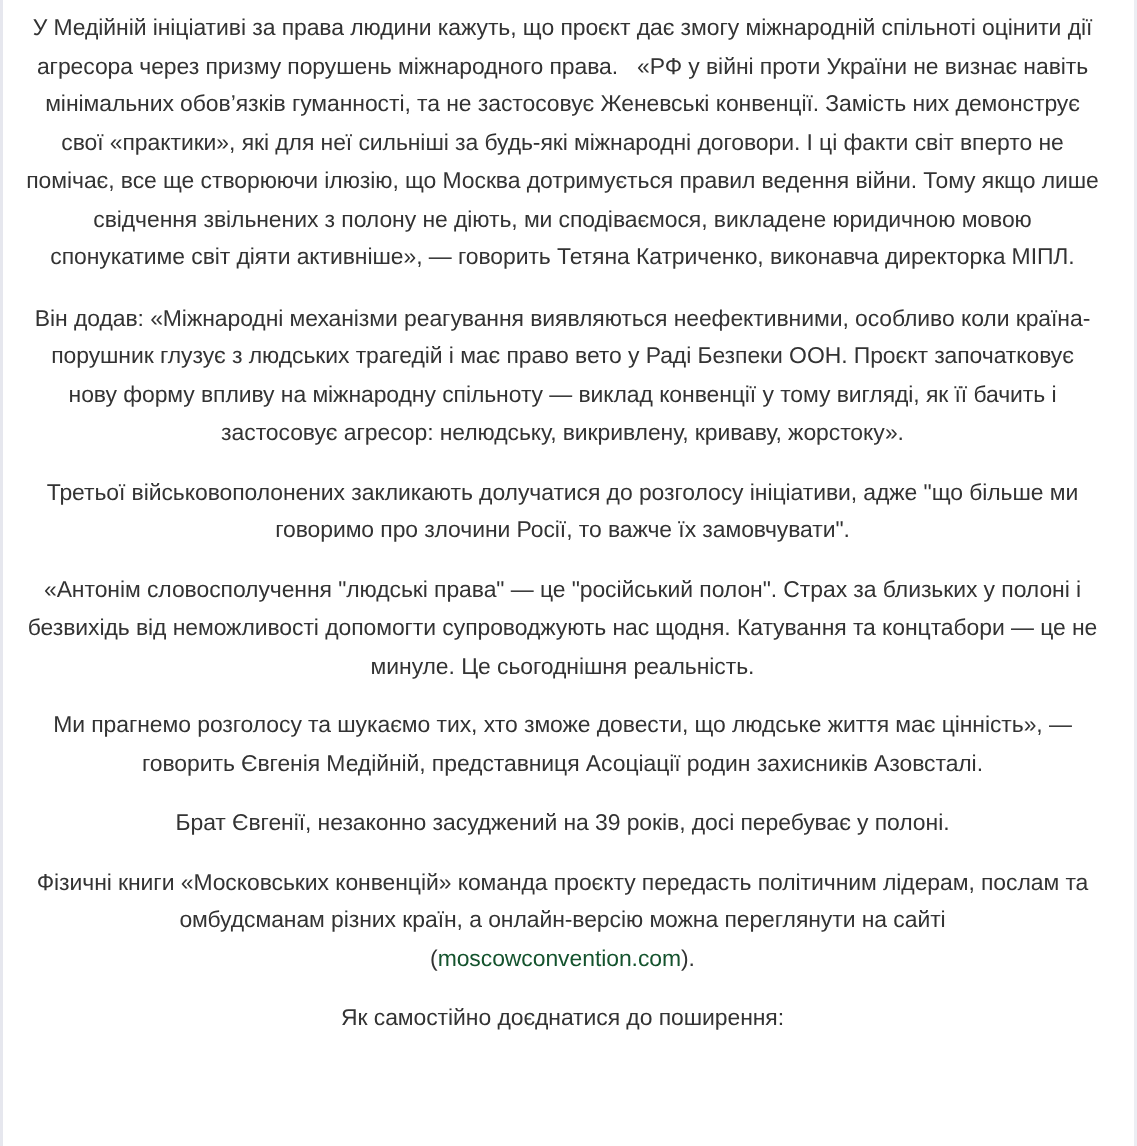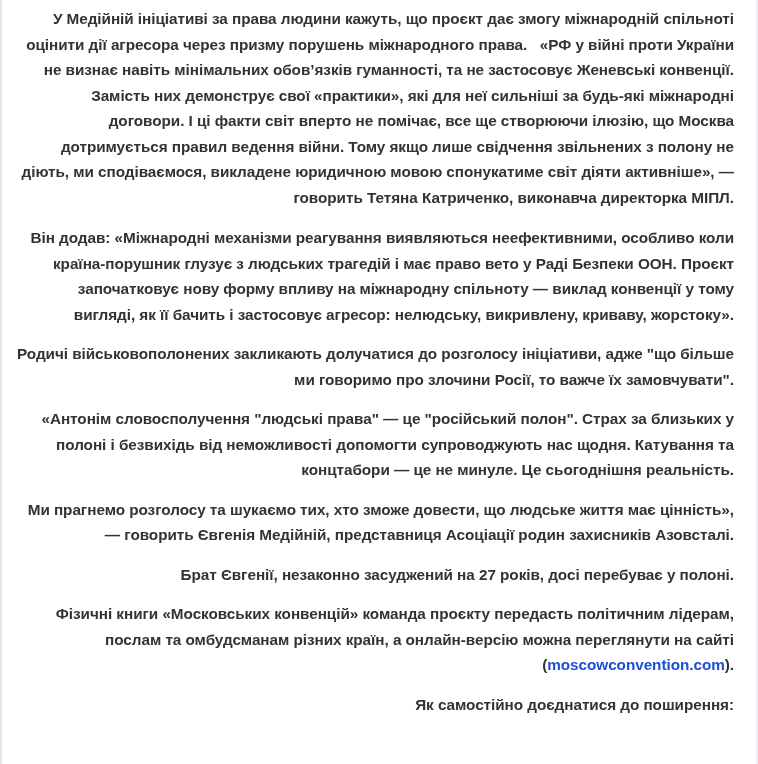--- a/index.html
+++ b/index.html
@@ -21,49 +21,48 @@
     background: #ffffff;
     border-left: 2px solid #e6e7ee;
     border-right: 2px solid #eceef3;
     padding: 6px 22px 0 14px;
   }
   .para {
     color: #333333;
     font-size: 15.3px;
     line-height: 25.5px;
     margin: 0 0 14px 0;
-    text-align: right;
+    text-align: center;
     letter-spacing: -0.05px;
     white-space: pre-wrap;
-    font-weight: bold;
   }
   .para:last-of-type { margin-bottom: 0; }
   .intro-para { margin-bottom: 15px; }
   a.link {
-    color: #1d4ed8;
+    color: #14532d;
     text-decoration: none;
   }
   .lead-in { margin-bottom: 0; }
 </style>
 </head>
 <body>
 
 <div id="article" style="border-left-color: rgb(230, 231, 238);">
 
   <p class="para intro-para">У Медійній ініціативі за права людини кажуть, що проєкт дає змогу міжнародній спільноті оцінити дії агресора через призму порушень міжнародного права.   «РФ у війні проти України не визнає навіть мінімальних обов’язків гуманності, та не застосовує Женевські конвенції. Замість них демонструє свої «практики», які для неї сильніші за будь-які міжнародні договори. І ці факти світ вперто не помічає, все ще створюючи ілюзію, що Москва дотримується правил ведення війни. Тому якщо лише свідчення звільнених з полону не діють, ми сподіваємося, викладене юридичною мовою спонукатиме світ діяти активніше», — говорить Тетяна Катриченко, виконавча директорка МІПЛ.</p>
 
 
   <p class="para">Він додав: «Міжнародні механізми реагування виявляються неефективними, особливо коли країна-порушник глузує з людських трагедій і має право вето у Раді Безпеки ООН. Проєкт започатковує нову форму впливу на міжнародну спільноту — виклад конвенції у тому вигляді, як її бачить і застосовує агресор: нелюдську, викривлену, криваву, жорстоку».</p>
 
-  <p class="para">Родичі військовополонених закликають долучатися до розголосу ініціативи, адже "що більше ми говоримо про злочини Росії, то важче їх замовчувати".</p>
+  <p class="para">Третьої військовополонених закликають долучатися до розголосу ініціативи, адже "що більше ми говоримо про злочини Росії, то важче їх замовчувати".</p>
 
   <p class="para">«Антонім словосполучення "людські права" — це "російський полон". Страх за близьких у полоні і безвихідь від неможливості допомогти супроводжують нас щодня. Катування та концтабори — це не минуле. Це сьогоднішня реальність.</p>
 
   <p class="para">Ми прагнемо розголосу та шукаємо тих, хто зможе довести, що людське життя має цінність», — говорить Євгенія Медійній, представниця Асоціації родин захисників Азовсталі.</p>
 
-  <p class="para">Брат Євгенії, незаконно засуджений на 27 років, досі перебуває у полоні.</p>
+  <p class="para">Брат Євгенії, незаконно засуджений на 39 років, досі перебуває у полоні.</p>
 
   <p class="para"><span>Фізичні книги «Московських конвенцій» команда проєкту передасть політичним лідерам, послам та омбудсманам різних країн, а онлайн-версію можна переглянути на сайті
 (</span><a class="link" href="#">moscowconvention.com</a><span>).</span></p>
 
   <p class="para lead-in">Як самостійно доєднатися до поширення:</p>
 
 </div>
 
 </body></html>

